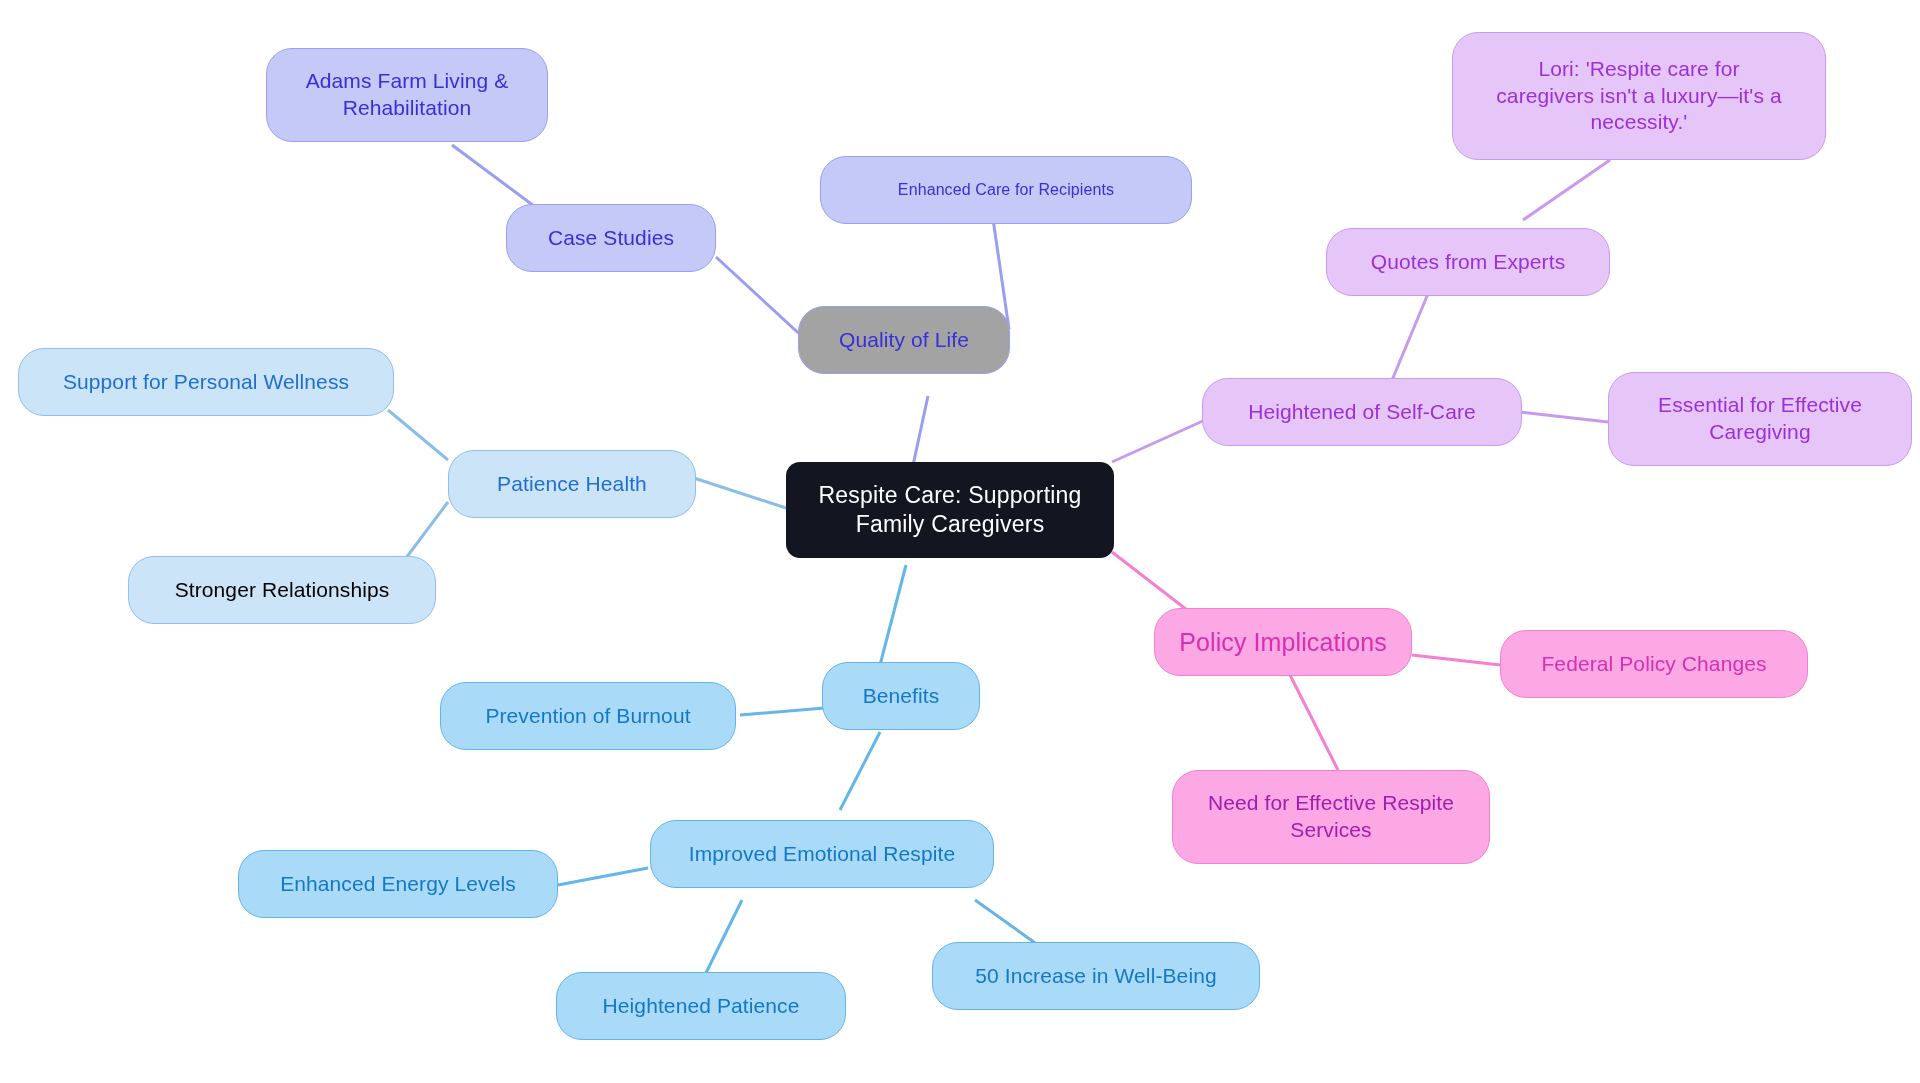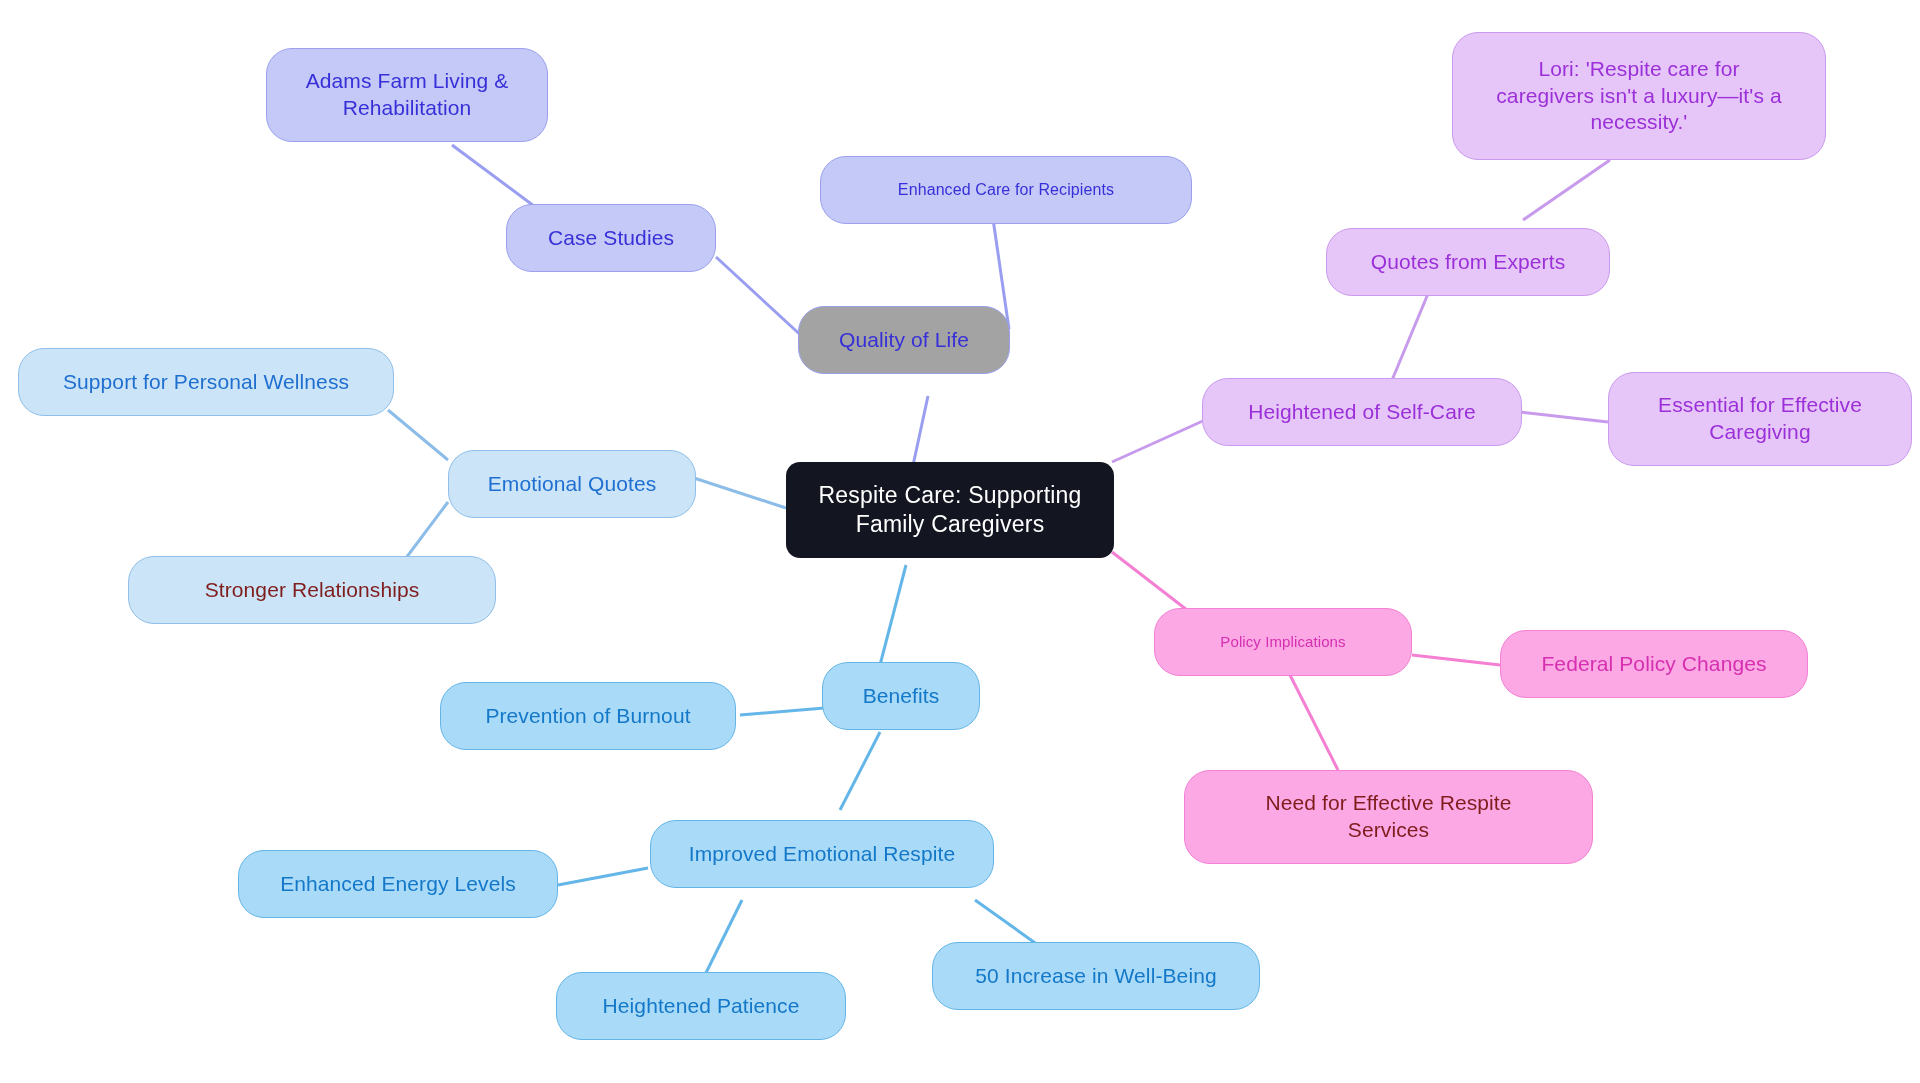--- a/index.html
+++ b/index.html
@@ -85,25 +85,25 @@
 
   <div class="node" style="left:798px; top:306px; width:212px; height:68px; background:#a3a3a3; border-color:#9AA0EE; color:#3730D8; font-size:21px;">Quality of Life</div>
 
   <div class="node" style="left:506px; top:204px; width:210px; height:68px; background:#C5C9F7; border-color:#9AA0EE; color:#3730D8; font-size:21px;">Case Studies</div>
 
   <div class="node" style="left:266px; top:48px; width:282px; height:94px; background:#C5C9F7; border-color:#9AA0EE; color:#3730D8; font-size:21px;">Adams Farm Living &amp;
 Rehabilitation</div>
 
   <div class="node" style="left:820px; top:156px; width:372px; height:68px; background:#C5C9F7; border-color:#9AA0EE; color:#3730D8; font-size:16px;">Enhanced Care for Recipients</div>
 
-  <div class="node" style="left:448px; top:450px; width:248px; height:68px; background:#CCE4F8; border-color:#8FBFEA; color:#1E6FD0; font-size:21px;">Emotional Quotes</div>
+  <div class="node" style="left:448px; top:450px; width:248px; height:68px; background:#CCE4F8; border-color:#8FBFEA; color:#1E6FD0; font-size:21px;">Patience Health</div>
 
   <div class="node" style="left:18px; top:348px; width:376px; height:68px; background:#CCE4F8; border-color:#8FBFEA; color:#1E6FD0; font-size:21px;">Support for Personal Wellness</div>
 
-  <div class="node" style="left:128px; top:556px; width:368px; height:68px; background:#CCE4F8; border-color:#8FBFEA; color:#7f1d1d; font-size:21px;">Stronger Relationships</div>
+  <div class="node" style="left:128px; top:556px; width:308px; height:68px; background:#CCE4F8; border-color:#8FBFEA; color:#000000; font-size:21px;">Stronger Relationships</div>
 
   <div class="node" style="left:822px; top:662px; width:158px; height:68px; background:#A9DAF7; border-color:#63B5E8; color:#1478C8; font-size:21px;">Benefits</div>
 
   <div class="node" style="left:440px; top:682px; width:296px; height:68px; background:#A9DAF7; border-color:#63B5E8; color:#1478C8; font-size:21px;">Prevention of Burnout</div>
 
   <div class="node" style="left:650px; top:820px; width:344px; height:68px; background:#A9DAF7; border-color:#63B5E8; color:#1478C8; font-size:21px;">Improved Emotional Respite</div>
 
   <div class="node" style="left:238px; top:850px; width:320px; height:68px; background:#A9DAF7; border-color:#63B5E8; color:#1478C8; font-size:21px;">Enhanced Energy Levels</div>
 
   <div class="node" style="left:556px; top:972px; width:290px; height:68px; background:#A9DAF7; border-color:#63B5E8; color:#1478C8; font-size:21px;">Heightened Patience</div>
@@ -114,20 +114,20 @@
 
   <div class="node" style="left:1326px; top:228px; width:284px; height:68px; background:#E6C6F8; border-color:#C99BEE; color:#9B30D9; font-size:21px;">Quotes from Experts</div>
 
   <div class="node" style="left:1452px; top:32px; width:374px; height:128px; background:#E6C6F8; border-color:#C99BEE; color:#9B30D9; font-size:21px;">Lori: 'Respite care for
 caregivers isn't a luxury—it's a
 necessity.'</div>
 
   <div class="node" style="left:1608px; top:372px; width:304px; height:94px; background:#E6C6F8; border-color:#C99BEE; color:#9B30D9; font-size:21px;">Essential for Effective
 Caregiving</div>
 
-  <div class="node" style="left:1154px; top:608px; width:258px; height:68px; background:#FBA8E4; border-color:#F47FD3; color:#D62FB0; font-size:15px;">Policy Implications</div>
+  <div class="node" style="left:1154px; top:608px; width:258px; height:68px; background:#FBA8E4; border-color:#F47FD3; color:#D62FB0; font-size:25px;">Policy Implications</div>
 
   <div class="node" style="left:1500px; top:630px; width:308px; height:68px; background:#FBA8E4; border-color:#F47FD3; color:#D62FB0; font-size:21px;">Federal Policy Changes</div>
 
-  <div class="node" style="left:1172px; top:770px; width:409px; height:94px; background:#FBA8E4; border-color:#F47FD3; color:#7f1d1d; font-size:21px;margin-left:12px;">Need for Effective Respite
+  <div class="node" style="left:1172px; top:770px; width:318px; height:94px; background:#FBA8E4; border-color:#F47FD3; color:#a21caf; font-size:21px;">Need for Effective Respite
 Services</div>
 
 </div>
 
 </body></html>

